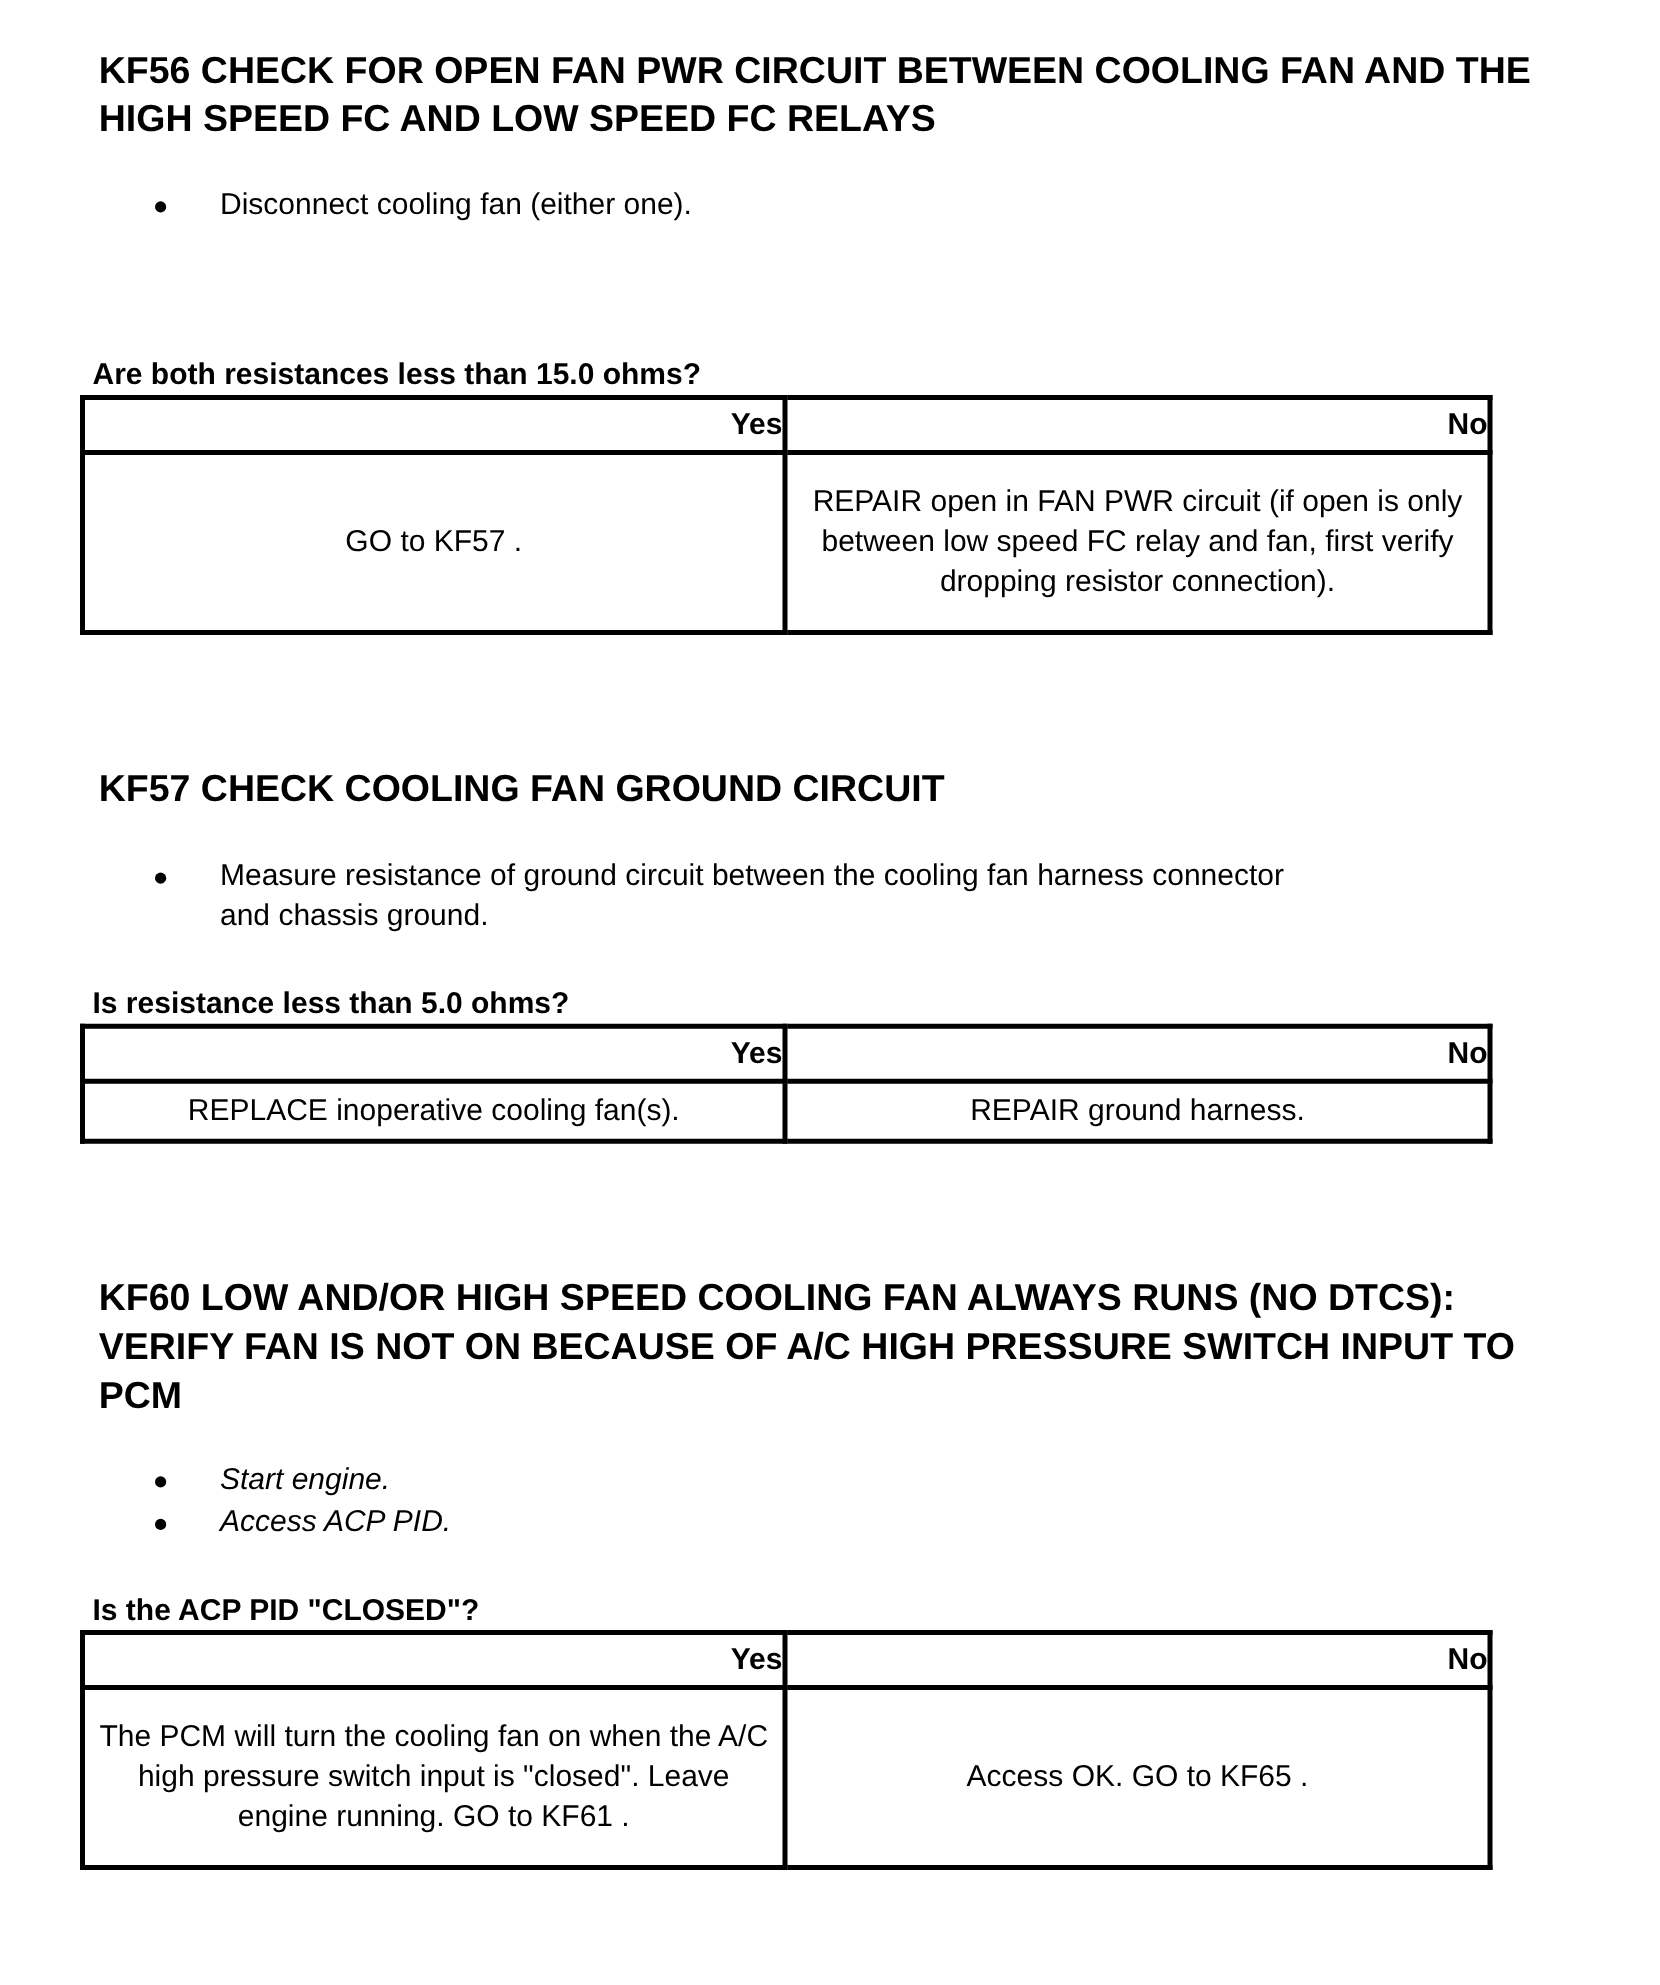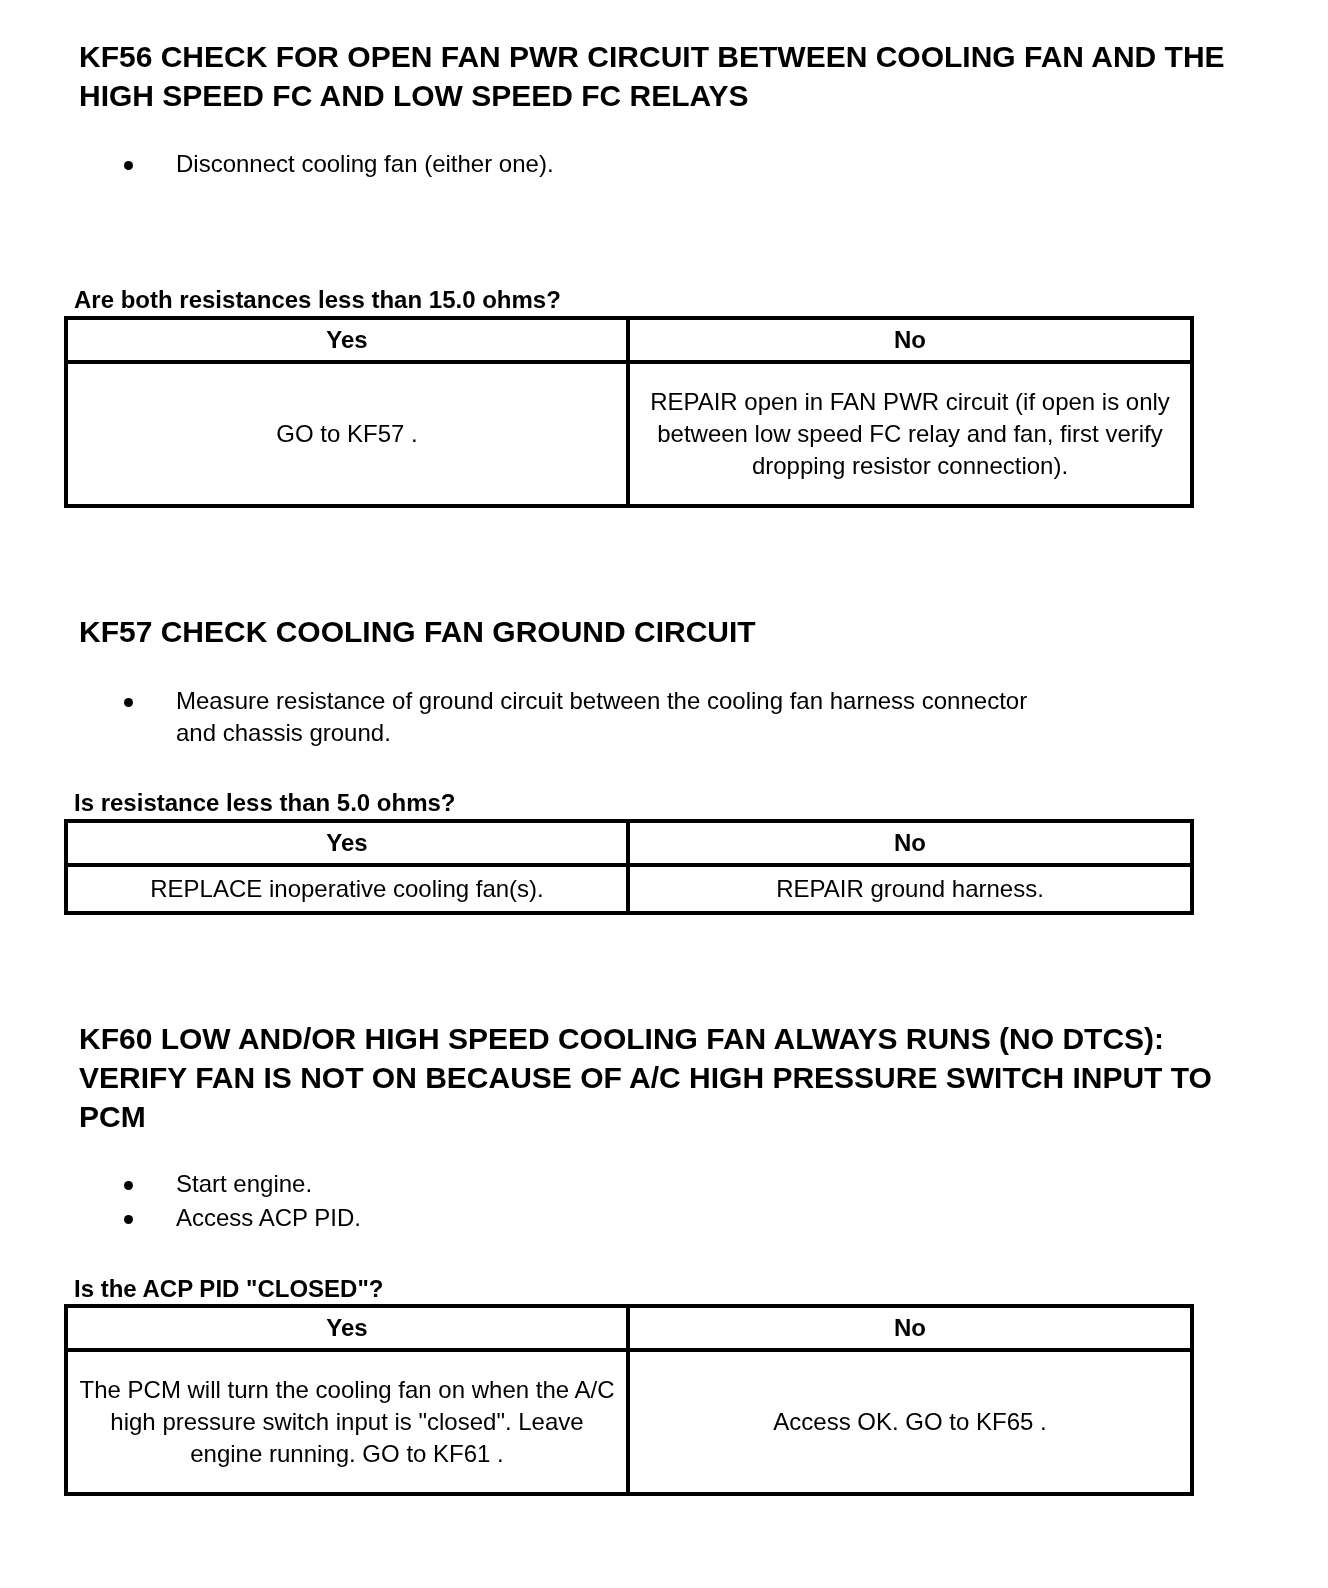--- a/index.html
+++ b/index.html
@@ -25,21 +25,21 @@
   .question {
     position: absolute; left: 74px; font-weight: bold; font-size: 24px; line-height: 28px;
   }
   table.qa {
     position: absolute; left: 64px; width: 1126px;
     border-collapse: collapse; table-layout: fixed;
   }
   table.qa th, table.qa td {
     border: 4px solid #000; font-size: 24px; line-height: 32px;
   }
-  table.qa th { font-weight: bold; text-align: center; height: 40px; padding: 0; }
+  table.qa th { font-weight: bold; text-align: right; height: 40px; padding: 0; }
   table.qa td { text-align: center; vertical-align: middle; padding: 2px 6px; }
   col.c1 { width: 562px; }
   col.c2 { width: 564px; }
 </style>
 </head>
 <body>
 
 <div class="section">
   <h1 class="title" style="top:32px;">KF56 CHECK FOR OPEN FAN PWR CIRCUIT BETWEEN COOLING FAN AND THE HIGH SPEED FC AND LOW SPEED FC RELAYS</h1>
   <ul class="bullets" style="top:148px;">
@@ -83,21 +83,21 @@
     <tr style="height:48px;">
       <td>REPLACE inoperative cooling fan(s).</td>
       <td>REPAIR ground harness.</td>
     </tr>
   </tbody>
     </table>
 </div>
 
 <div class="section">
   <h1 class="title" style="top:1014px;">KF60 LOW AND/OR HIGH SPEED COOLING FAN ALWAYS RUNS (NO DTCS): VERIFY FAN IS NOT ON BECAUSE OF A/C HIGH PRESSURE SWITCH INPUT TO PCM</h1>
-  <ul class="bullets" style="top:1168px;">
+  <ul class="bullets" style="top:1168px;font-style:italic;">
     <li><span class="dot"></span><span>Start engine.</span></li>
     <li><span class="dot"></span><span>Access ACP PID.</span></li>
   </ul>
   <div class="question" style="top:1275px;">Is the ACP PID "CLOSED"?</div>
   <table class="qa" style="top:1304px;">
     <colgroup>
         <col class="c1">
         <col class="c2">
       </colgroup>
     <tbody>

